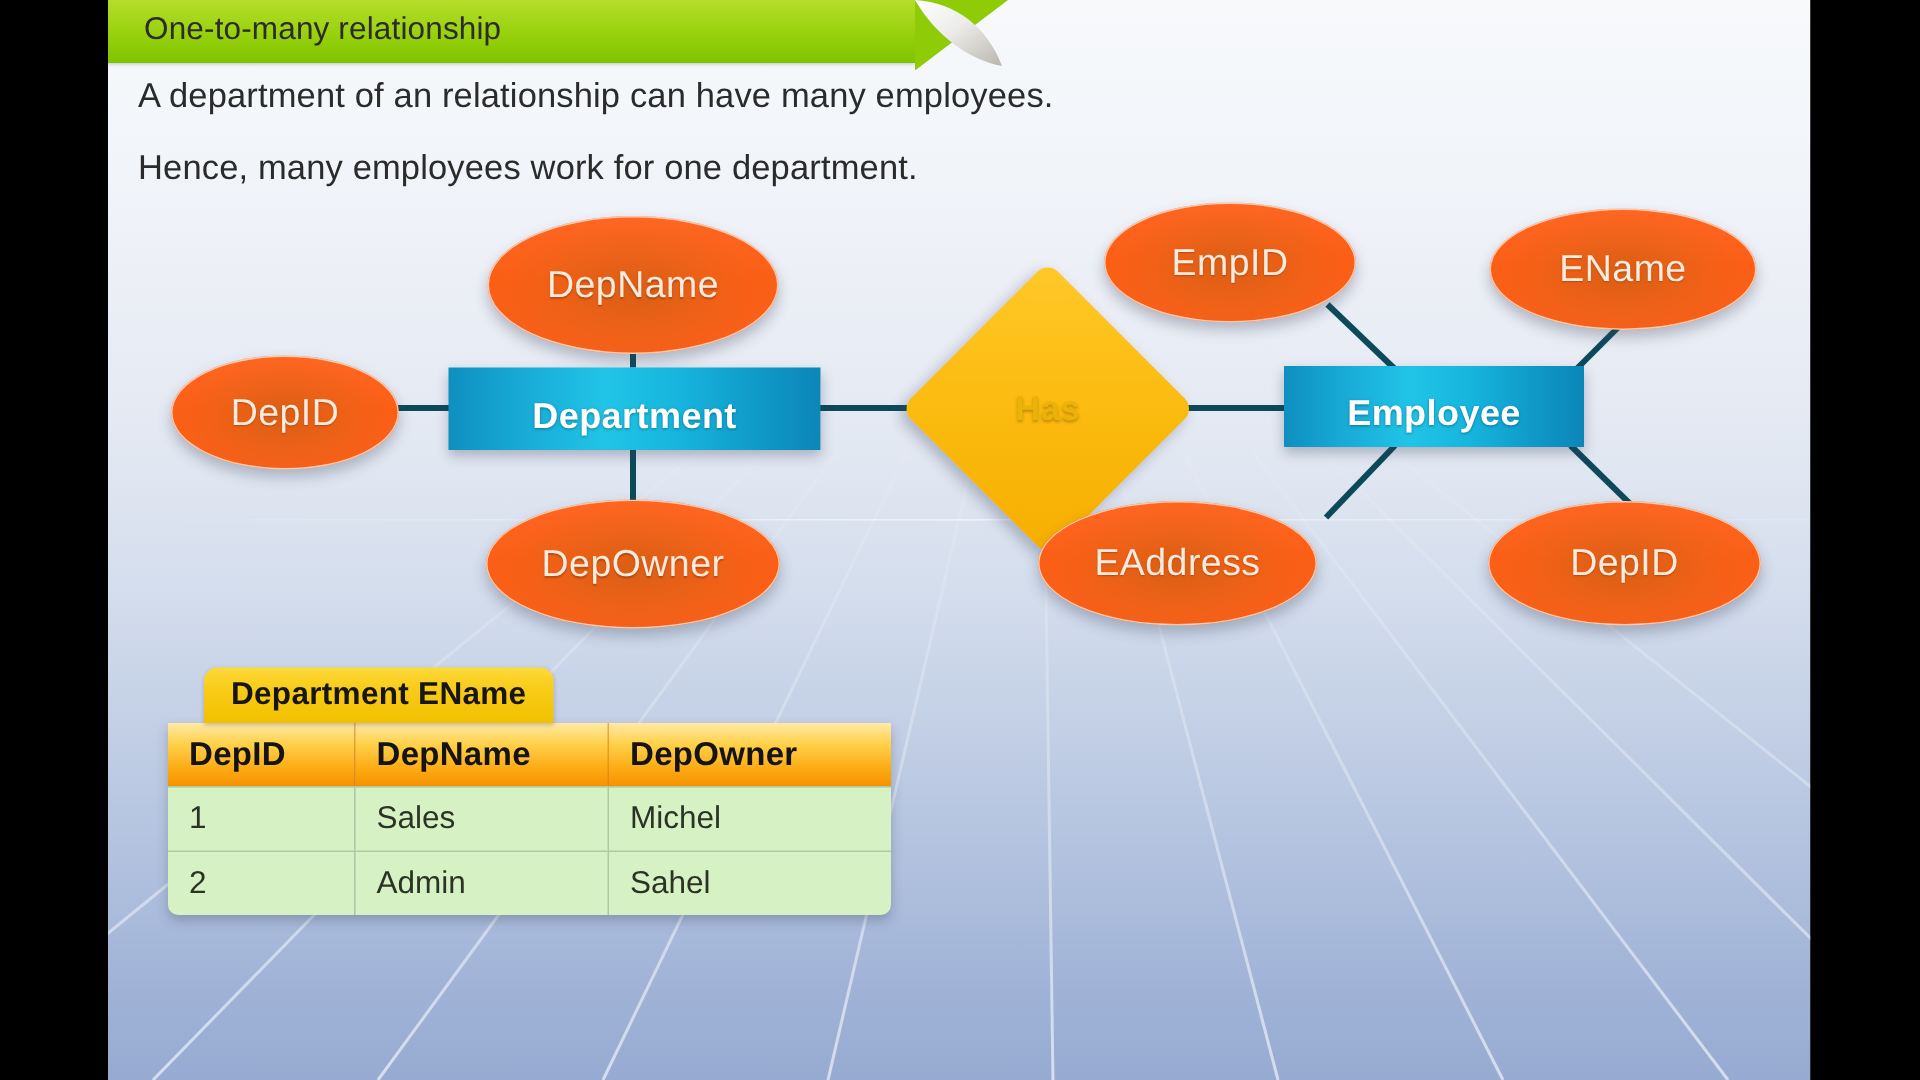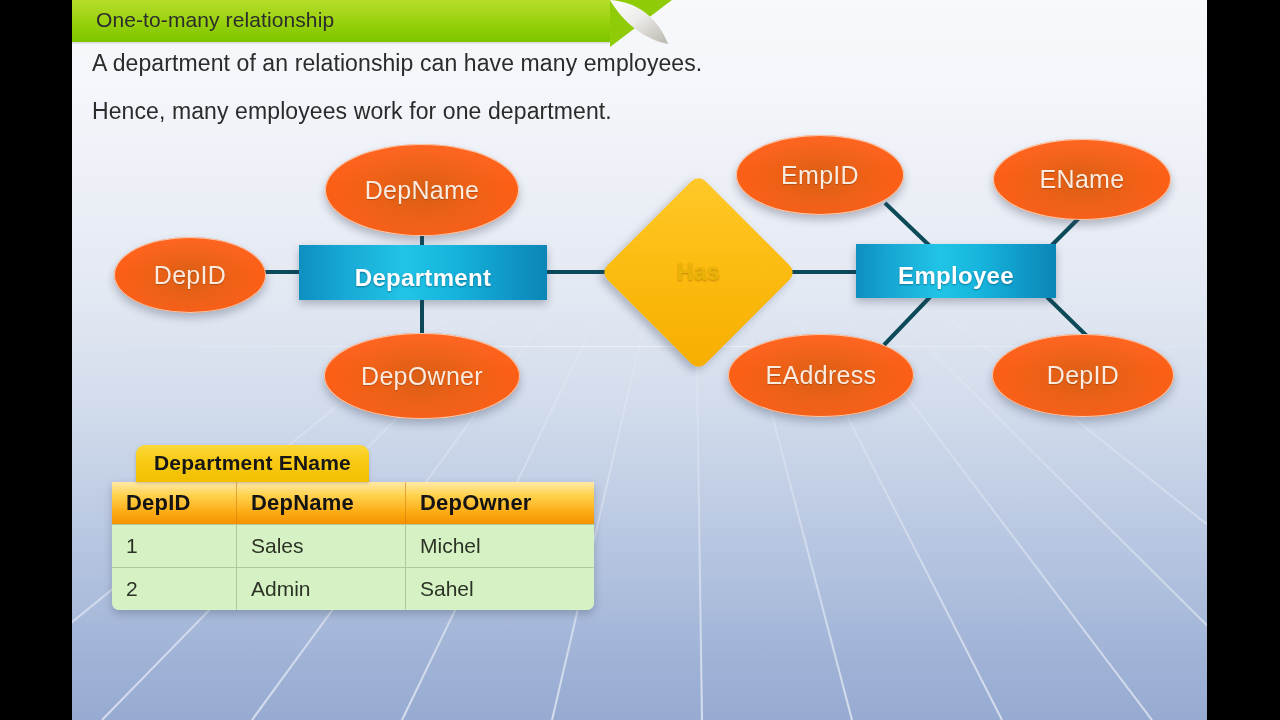--- a/index.html
+++ b/index.html
@@ -189,21 +189,21 @@
       <div class="entity" style="left:784px;top:244px;width:200px;height:54px;">
         <span>Employee</span>
       </div>
 
       <div class="oval" style="left:664px;top:135px;width:168px;height:80px;">
         <span>EmpID</span>
       </div>
       <div class="oval" style="left:921px;top:139px;width:178px;height:81px;text-align:right;">
         <span>EName</span>
       </div>
-      <div class="oval" style="left:656px;top:334px;width:186px;height:83px;">
+      <div class="oval" style="left:620px;top:334px;width:186px;height:83px;">
         <span>EAddress</span>
       </div>
       <div class="oval" style="left:920px;top:334px;width:182px;height:83px;">
         <span>DepID</span>
       </div>
     </div>
 
     <div class="tbl-wrap">
       <div class="tbl-title">Department EName</div>
       <table>

